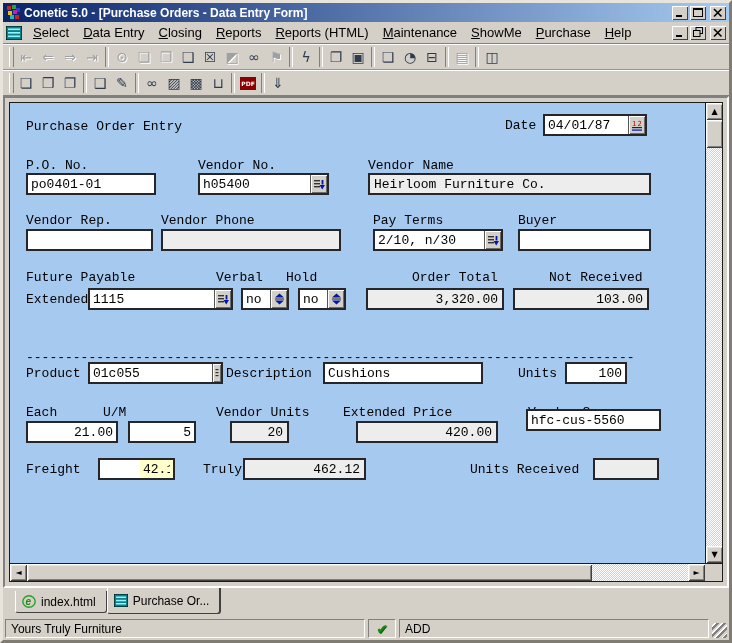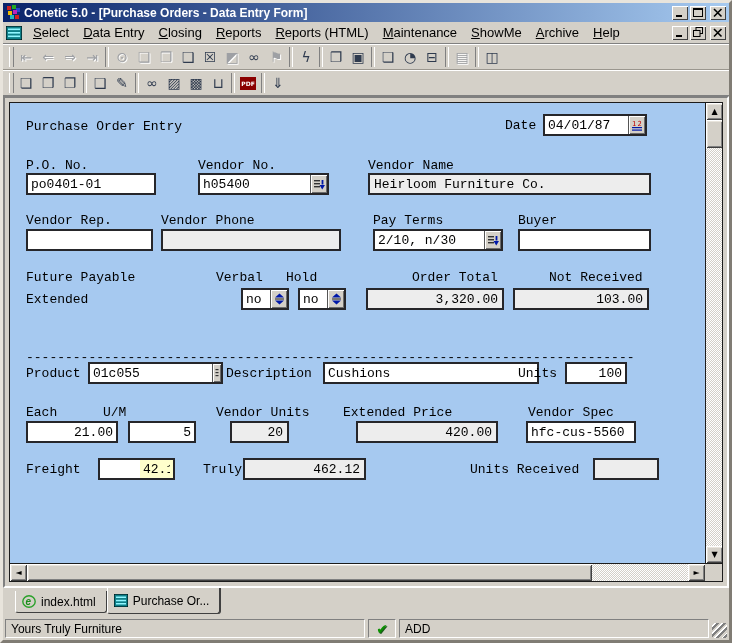--- a/index.html
+++ b/index.html
@@ -172,21 +172,21 @@
 
   <div class="menubar">
     <span class="mdi-doc-icon">
       <svg width="16" height="14" viewBox="0 0 16 14">
         <rect x="0" y="0" width="16" height="14" fill="#0D7F88" stroke="#000" stroke-width="1"></rect>
         <rect x="2" y="2.5" width="12" height="1.6" fill="#8FF6FF"></rect>
         <rect x="2" y="6" width="12" height="1.6" fill="#8FF6FF"></rect>
         <rect x="2" y="9.5" width="12" height="1.6" fill="#8FF6FF"></rect>
       </svg>
     </span>
-    <span><span class="menu-item">Select</span><span class="menu-item">Data Entry</span><span class="menu-item">Closing</span><span class="menu-item">Reports</span><span class="menu-item">Reports (HTML)</span><span class="menu-item">Maintenance</span><span class="menu-item">ShowMe</span><span class="menu-item">Archive</span><span class="menu-item">Help</span></span>
+    <span><span class="menu-item">Select</span><span class="menu-item">Data Entry</span><span class="menu-item">Closing</span><span class="menu-item">Reports</span><span class="menu-item">Reports (HTML)</span><span class="menu-item">Maintenance</span><span class="menu-item">ShowMe</span><span class="menu-item">Purchase</span><span class="menu-item">Help</span></span>
     <span class="tb-buttons">
       <button class="wbtn">
         <svg width="10" height="11" viewBox="0 0 10 11">
             <rect x="1" y="8" width="6" height="2" fill="#000"></rect>
           </svg>
       </button>
       <button class="wbtn">
         <svg width="10" height="11" viewBox="0 0 10 11">
             <rect x="3" y="0.5" width="6.5" height="6" fill="none" stroke="#000"></rect>
             <rect x="0.5" y="3.5" width="6.5" height="6" fill="#D4D0C8" stroke="#000"></rect>
@@ -401,20 +401,32 @@
           <div class="fld" style="left:508px;top:126px;width:133px">
             <input value="" style="">
           </div>
 
           <div class="flabel" style="left:16px;top:167px">Future Payable</div>
           <div class="flabel" style="left:206px;top:167px">Verbal</div>
           <div class="flabel" style="left:276px;top:167px">Hold</div>
           <div class="flabel" style="left:402px;top:167px">Order Total</div>
           <div class="flabel" style="left:539px;top:167px">Not Received</div>
           <div class="flabel" style="left:16px;top:189px">Extended</div>
+          <div class="fld" style="left:78px;top:185px;width:145px">
+            <input class="grow" value="1115" style="">
+            <button class="btn17">
+              <svg width="11" height="11" viewBox="0 0 11 11">
+                <rect x="0" y="1" width="6" height="1.4" fill="#333"></rect>
+                  <rect x="0" y="4" width="6" height="1.4" fill="#333"></rect>
+                  <rect x="0" y="7" width="6" height="1.4" fill="#333"></rect>
+                <rect x="7.6" y="1" width="1.8" height="4.5" fill="#0018A8"></rect>
+                  <path d="M5.5 6 L11 6 L8.25 10.5 Z" fill="#0018A8"></path>
+              </svg>
+            </button>
+          </div>
           <div class="fld" style="left:231px;top:185px;width:48px">
             <input class="grow" value="no" style="">
             <button class="btn17">
               <svg width="11" height="12" viewBox="0 0 11 12">
                 <path d="M5.5 0.5 L10 4.5 L1 4.5 Z" fill="#0018A8"></path>
                   <rect x="1" y="5.5" width="9" height="1" fill="#222"></rect>
                   <path d="M1 7.5 L10 7.5 L5.5 11.5 Z" fill="#0018A8"></path>
               </svg>
             </button>
           </div>
@@ -442,21 +454,21 @@
             <input class="grow-n" value="01c055" style="">
             <button class="btn9">
               <svg width="4" height="10" viewBox="0 0 4 10">
                 <rect x="0.5" y="1" width="3" height="1.2" fill="#333"></rect>
                   <rect x="0.5" y="4" width="3" height="1.2" fill="#333"></rect>
                   <rect x="0.5" y="7" width="3" height="1.2" fill="#333"></rect>
               </svg>
             </button>
           </div>
           <div class="flabel" style="left:216px;top:263px">Description</div>
-          <div class="fld" style="left:313px;top:259px;width:216px">
+          <div class="fld" style="left:313px;top:259px;width:160px">
             <input value="Cushions" style="">
           </div>
           <div class="flabel" style="left:508px;top:263px">Units</div>
           <div class="fld" style="left:555px;top:259px;width:62px">
             <input class="right" value="100" style="">
           </div>
 
           <div class="flabel" style="left:16px;top:302px">Each</div>
           <div class="flabel" style="left:93px;top:302px">U/M</div>
           <div class="flabel" style="left:206px;top:302px">Vendor Units</div>
@@ -467,21 +479,21 @@
           </div>
           <div class="fld" style="left:118px;top:318px;width:68px">
             <input class="right" value="5" style="">
           </div>
           <div class="fld ro" style="left:220px;top:318px;width:59px">
             <div class="val right">20</div>
           </div>
           <div class="fld ro" style="left:346px;top:318px;width:142px">
             <div class="val right">420.00</div>
           </div>
-          <div class="fld" style="left:516px;top:318px;width:110px">
+          <div class="fld" style="left:516px;top:306px;width:135px">
             <input value="hfc-cus-5560" style="">
           </div>
 
           <div class="flabel" style="left:16px;top:359px">Freight</div>
           <div class="fld" style="left:88px;top:355px;width:77px">
             <input class="right yellow" value="42.12" style="">
           </div>
           <div class="flabel" style="left:193px;top:359px">Truly</div>
           <div class="fld ro" style="left:233px;top:355px;width:123px">
             <div class="val right">462.12</div>

